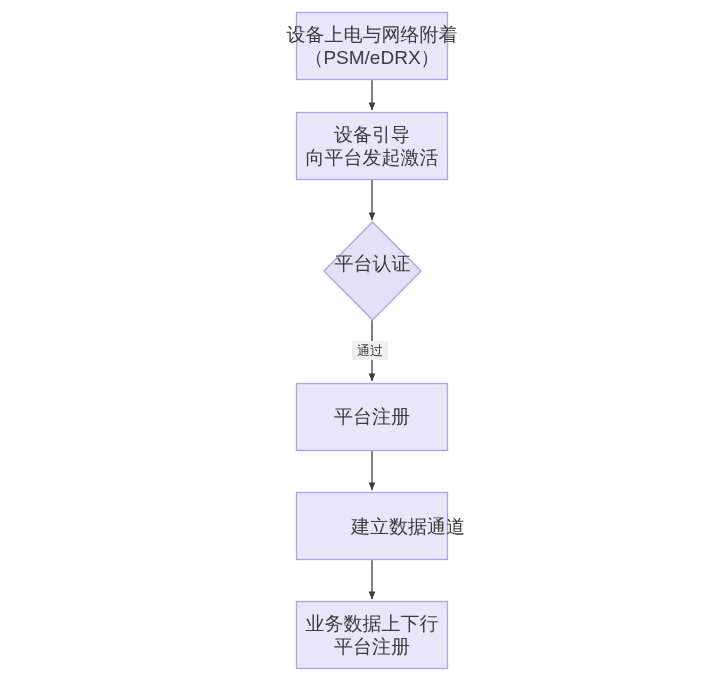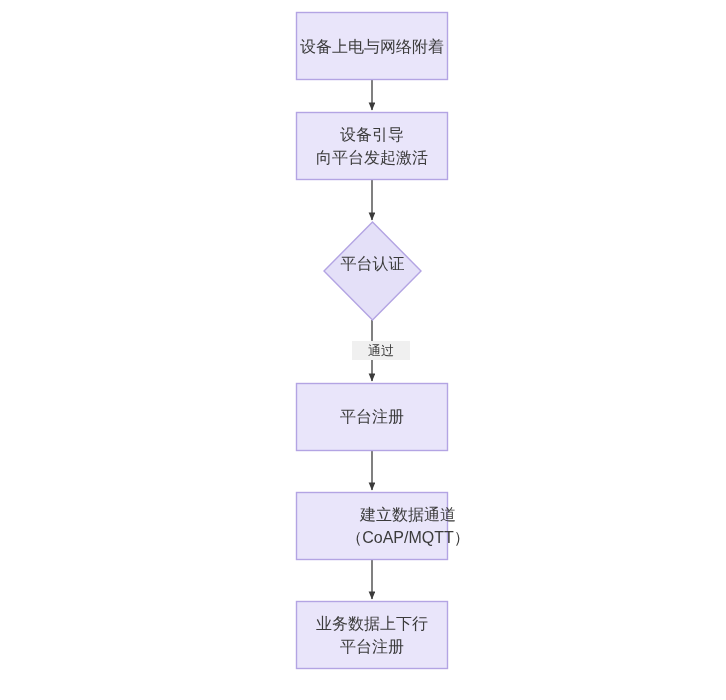--- a/index.html
+++ b/index.html
@@ -30,34 +30,34 @@
 
   
   .node-label {
     position: absolute;
     display: flex;
     flex-direction: column;
     align-items: center;
     justify-content: center;
     text-align: center;
     color: #3b3b3b;
-    font-size: 16px;
+    font-size: 19px;
     line-height: 23px;
     white-space: nowrap;
     pointer-events: none;
   }
   .node-label .ln { display: block; }
 
   .edge-label {
     position: absolute;
     color: #3b3b3b;
     font-size: 13px;
     line-height: 17px;
     background: #f0f0f0;
-    padding: 1px 16px;
+    padding: 1px 5px;
     white-space: nowrap;
     text-align: center;
   }
 </style>
 </head>
 <body>
 
 <div id="flow-root">
 
   <svg id="flow-svg" viewBox="0 0 726 700" xmlns="http://www.w3.org/2000/svg">
@@ -85,40 +85,40 @@
 
     <rect x="296.5" y="383.5" width="151" height="67" fill="#e9e5fa" stroke="#b3a4e3" stroke-width="1.4"></rect>
 
     <rect x="296.5" y="492.5" width="151" height="67" fill="#e9e5fa" stroke="#b3a4e3" stroke-width="1.4"></rect>
 
     <rect x="296.5" y="601.5" width="151" height="67" fill="#e9e5fa" stroke="#b3a4e3" stroke-width="1.4"></rect>
   </svg>
 
   <div class="node-label" style="left:296px; top:12px; width:152px; height:68px;">
     <span class="ln">设备上电与网络附着</span>
+    <span class="ln">（PSM/eDRX）</span>
   </div>
 
   <div class="node-label" style="left:296px; top:112px; width:152px; height:68px;text-align:right;">
     <span class="ln">设备引导</span>
     <span class="ln">向平台发起激活</span>
   </div>
 
   <div class="node-label" style="left:324px; top:214px; width:97px; height:98px;">
     <span class="ln">平台认证</span>
   </div>
 
   <div class="edge-label" style="left:352px; top:341px;">通过</div>
 
   <div class="node-label" style="left:296px; top:382px; width:152px; height:68px;">
     <span class="ln">平台注册</span>
   </div>
 
   <div class="node-label" style="left:296px; top:492px; width:152px; height:68px;padding-left:36px;">
     <span class="ln">建立数据通道</span>
-    <span class="ln">（CoAP/MQTT）</span>
   </div>
 
   <div class="node-label" style="left:296px; top:601px; width:152px; height:68px;">
     <span class="ln">业务数据上下行</span>
     <span class="ln">平台注册</span>
   </div>
 
 </div>
 
 </body></html>

